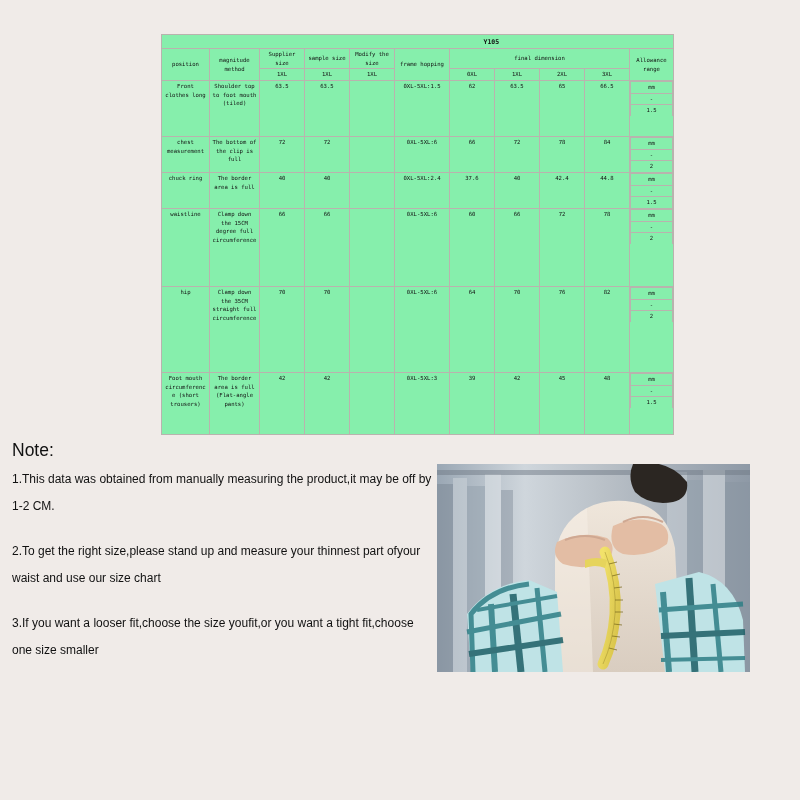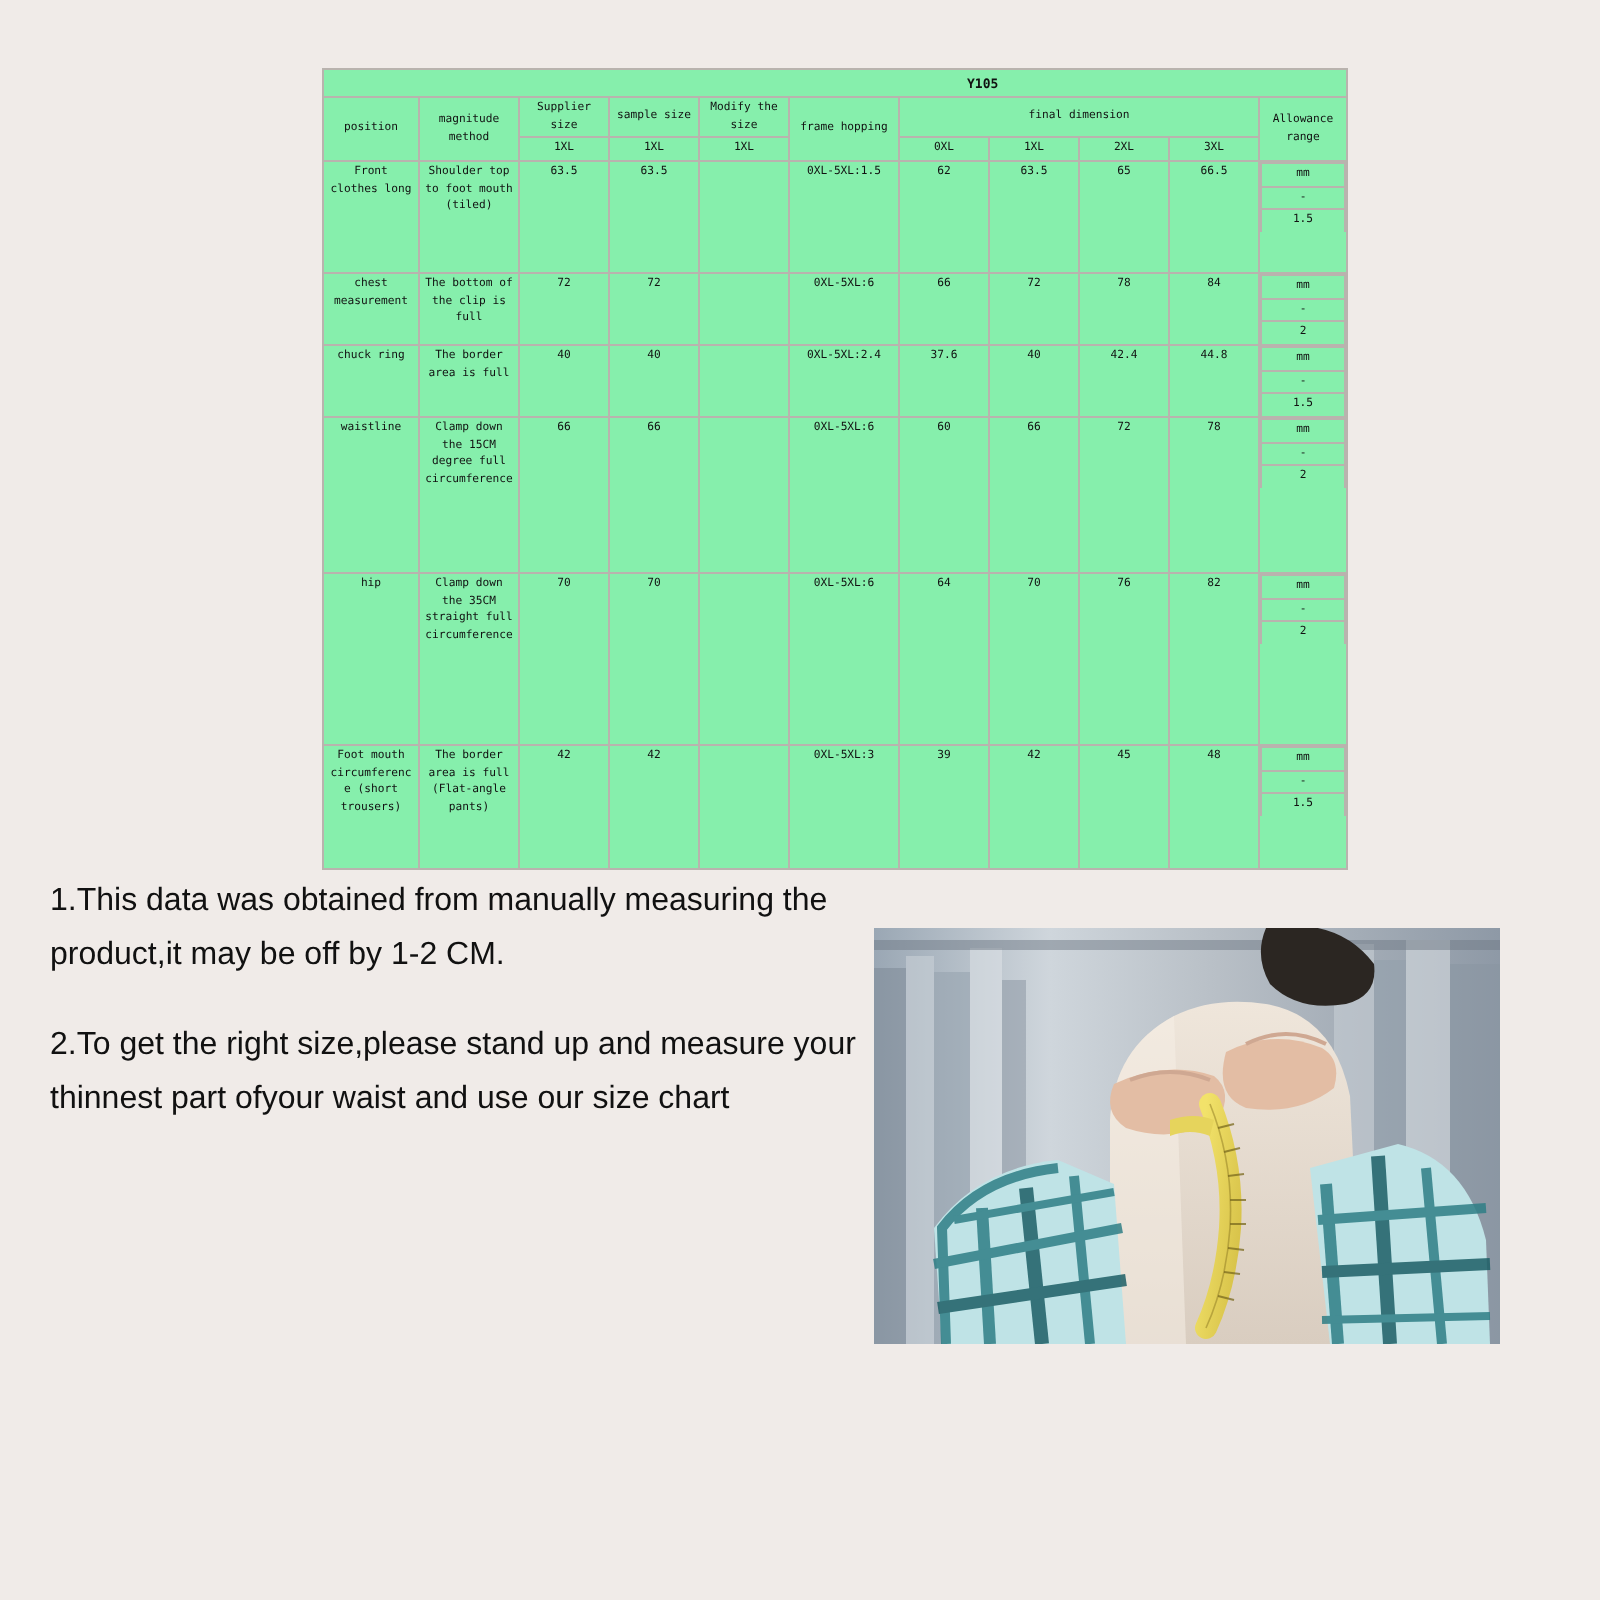--- a/index.html
+++ b/index.html
@@ -92,23 +92,23 @@
     top: 437px;
     width: 420px;
   }
   .notes .note-title {
     font-size: 17.5px;
     line-height: 26px;
     margin: 0 0 3px 0;
     color: #111;
   }
   .notes .note-item {
-    font-size: 16px;
+    font-size: 12px;
     line-height: 27px;
-    margin: 0 0 18px 13px;
+    margin: 0 0 18px 0;
     color: #111;
   }
   .notes .note-item:first-letter {
     
   }
 
   
   .photo {
     position: absolute;
     left: 437px;
@@ -331,22 +331,24 @@
                 </tr>
           </tbody>
             </table>
         </td>
       </tr>
     </tbody>
   </table>
 </div>
 
 <div class="notes">
+  <p class="note-title">Note:</p>
   <p class="note-item"> 1.This data was obtained from manually measuring the product,it may be off by 1-2 CM.</p>
   <p class="note-item"> 2.To get the right size,please stand up and measure your thinnest part ofyour waist and use our size chart</p>
+  <p class="note-item"> 3.If you want a looser fit,choose the size youfit,or you want a tight fit,choose one size smaller</p>
 </div>
 
 <div class="photo">
   <svg width="313" height="208" viewBox="0 0 313 208">
     <defs>
       <linearGradient id="bgShirts" x1="0" y1="0" x2="1" y2="0">
         <stop offset="0%" stop-color="#9aa7b4"></stop>
         <stop offset="28%" stop-color="#cfd6dc"></stop>
         <stop offset="55%" stop-color="#b8bfc6"></stop>
         <stop offset="100%" stop-color="#8e99a6"></stop>

